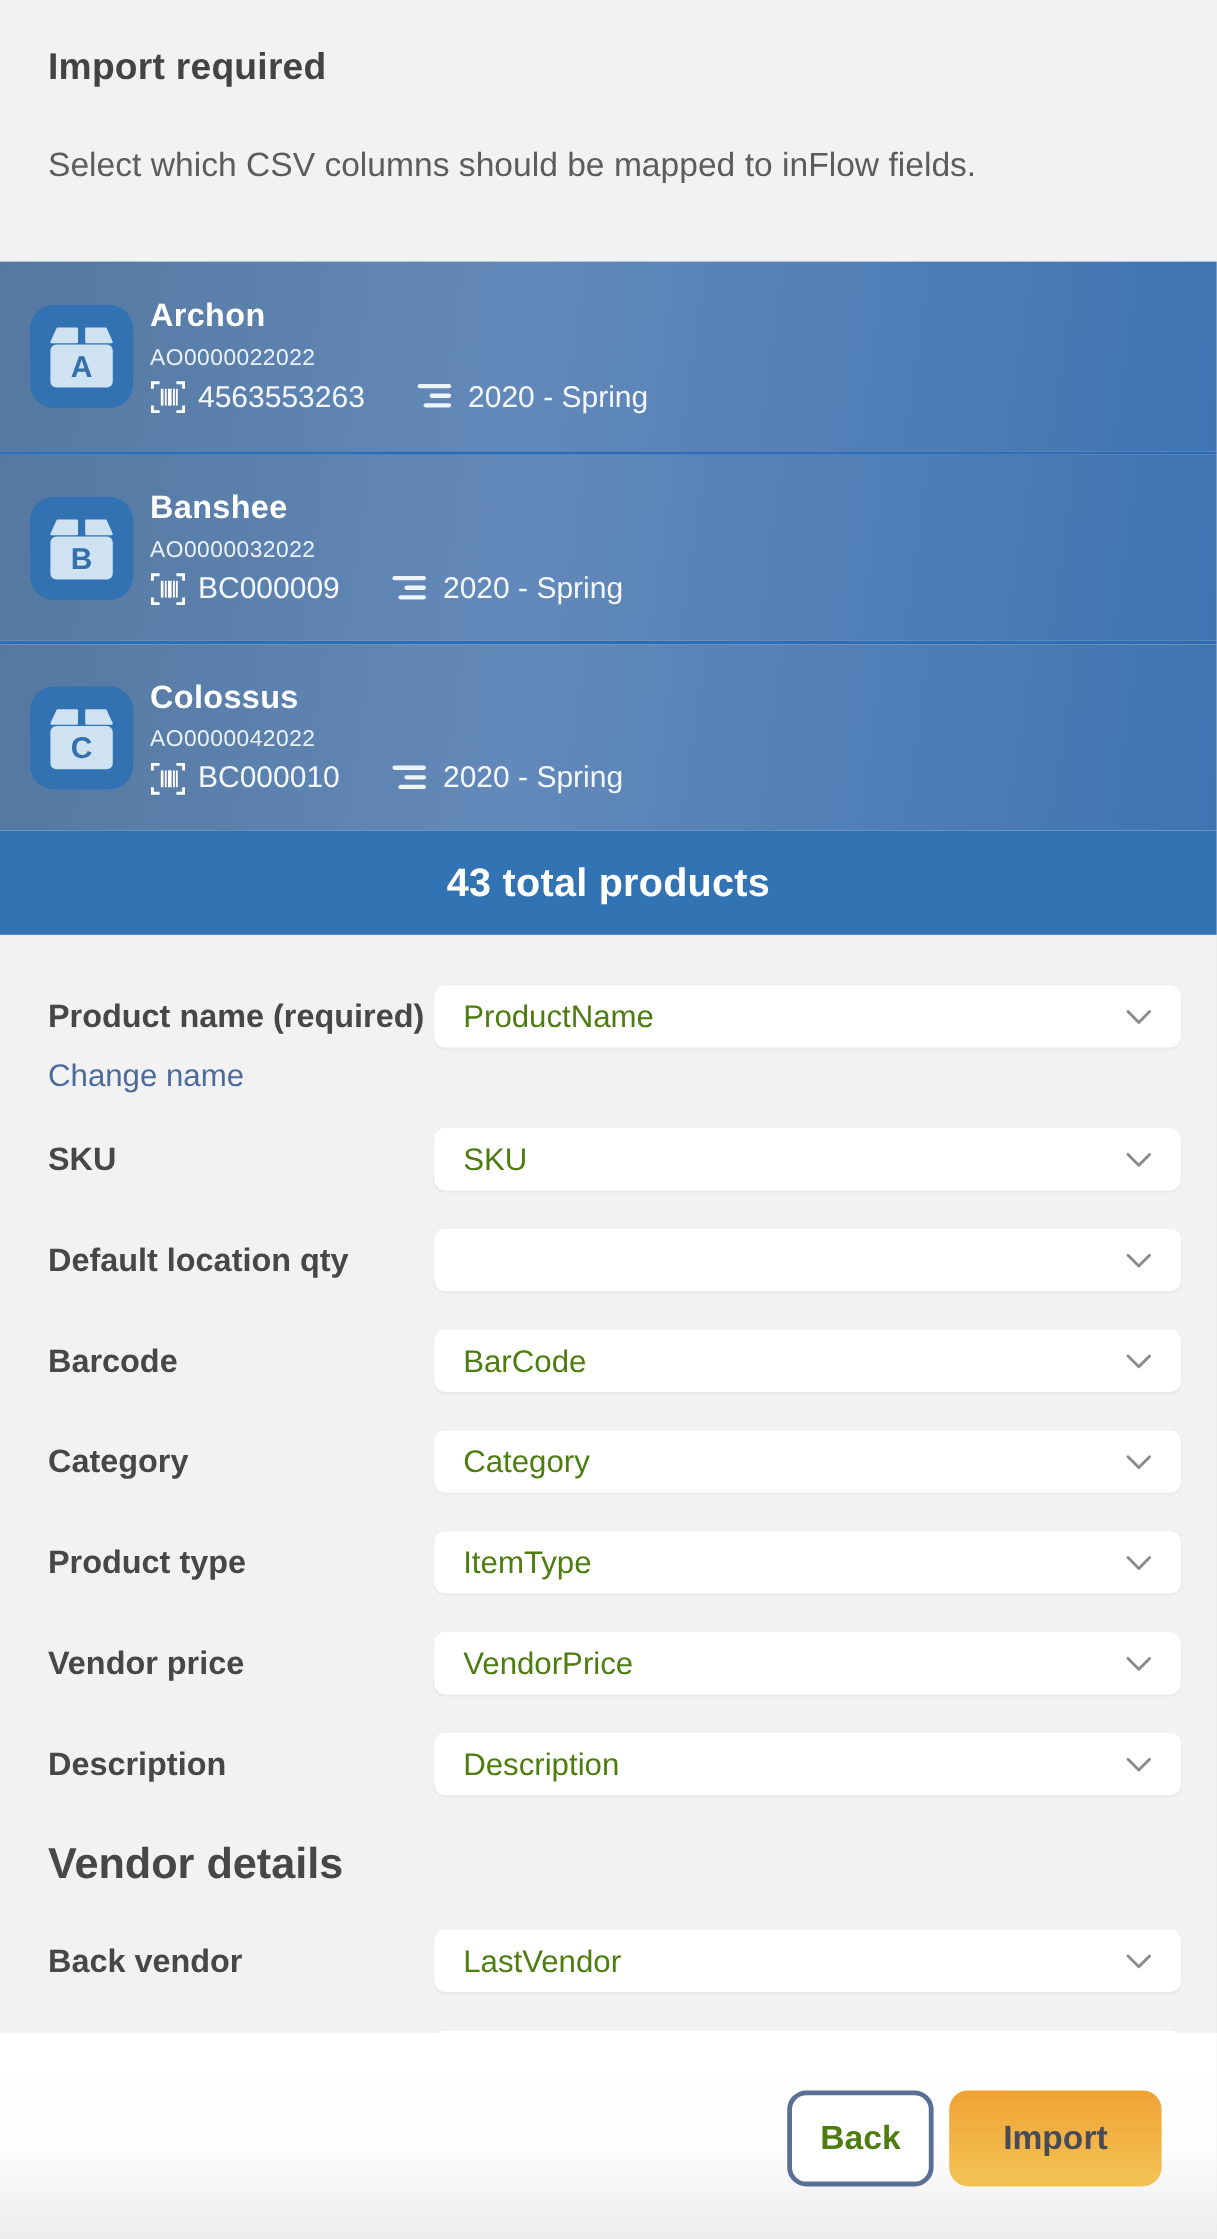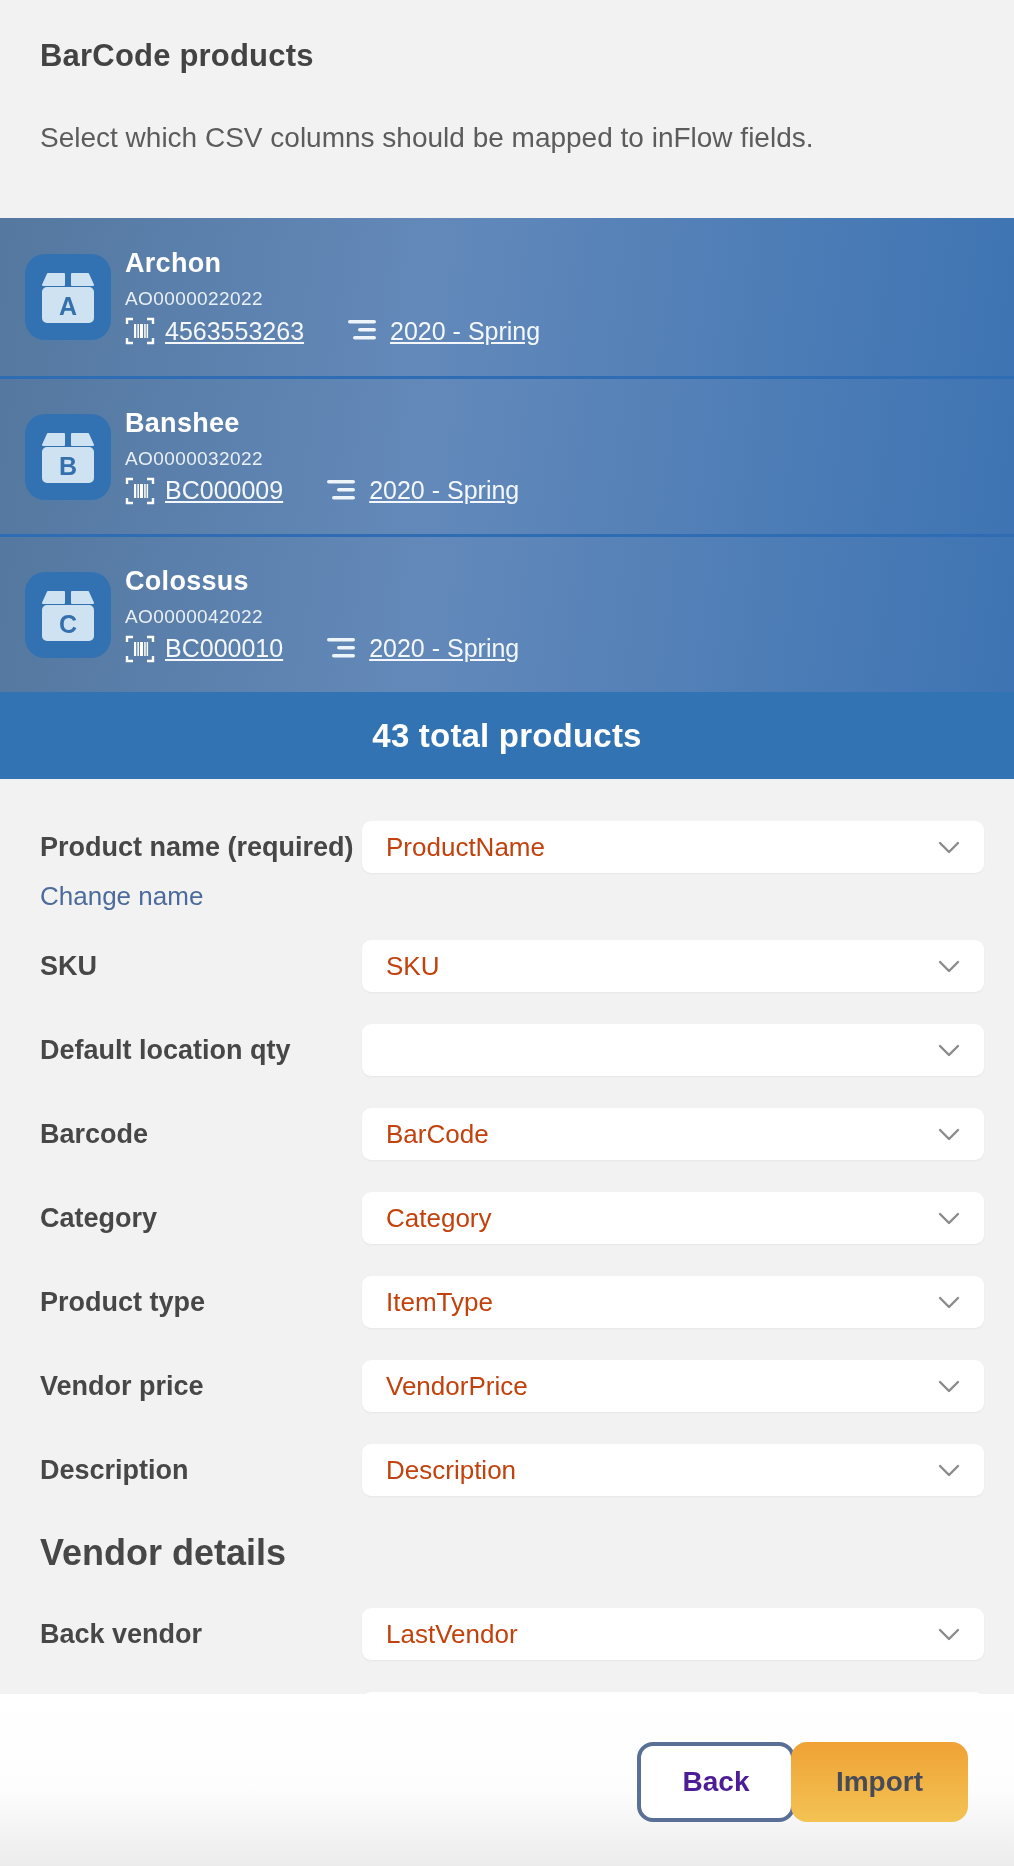--- a/index.html
+++ b/index.html
@@ -25,66 +25,66 @@
     background:#3372b2; border-radius:20px;
   }
   .tile svg{ position:absolute; inset:0; }
   .tile-letter{
     position:absolute; left:0; top:37px; width:100%; height:30px; line-height:30px;
     text-align:center; font-size:25px; font-weight:bold; color:#3470ad;
   }
   .card-info{ margin-left:14px; color:#fff; }
   .p-name{ font-size:27px; font-weight:bold; letter-spacing:.3px; }
   .p-code{ margin-top:9px; font-size:19px; color:#eaf0f8; letter-spacing:.4px; }
-  .p-meta{ margin-top:6px; display:flex; align-items:center; font-size:25px; color:#f4f8fc;text-decoration:underline; }
+  .p-meta{ margin-top:6px; display:flex; align-items:center; font-size:25px; color:#f4f8fc; }
   .barcode-icon{ width:30px; height:30px; margin-right:10px; display:inline-block; }
   .cat-icon{ width:32px; height:26px; margin-left:42px; margin-right:12px; display:inline-block; }
 
   .total-bar{
     height:87px; background:#3273b4; display:flex; align-items:center; justify-content:center;
   }
   .total-bar span{ color:#ffffff; font-size:33px; font-weight:bold; letter-spacing:.2px; }
 
   
   .form{ padding:42px 30px 0 40px; }
   .form-row{ display:grid; grid-template-columns:322px 1fr; align-items:center; margin-bottom:32px; }
   .form-label{ font-size:27px; font-weight:bold; color:#474747; }
   .select-box{
     position:relative; height:52px; background:#ffffff; border-radius:9px;
     box-shadow:0 1px 2px rgba(0,0,0,.05);
     display:flex; align-items:center; padding:0 60px 0 24px; cursor:pointer;
   }
-  .select-value{ font-size:26px; color:#c2410c; white-space:nowrap; overflow:hidden; }
+  .select-value{ font-size:26px; color:#4d7c0f; white-space:nowrap; overflow:hidden; }
   .chevron{ position:absolute; right:24px; top:20px; width:22px; height:13px; }
   .link-row{ margin:-24px 0 28px 0; }
   .change-link{ font-size:26px; color:#4c6b9c; cursor:pointer; display:inline-block; }
   .section-header{ margin:36px 0 34px 0; font-size:36px; font-weight:bold; color:#474747; }
 
   
   .footer{
     position:absolute; left:0; right:0; bottom:0; height:172px; z-index:5;
     background:linear-gradient(180deg,#ffffff 0%,#fdfdfd 55%,#ececec 100%);
   }
   .btn{ position:absolute; top:48px; height:80px; border-radius:16px;
         font-family:"Liberation Sans", sans-serif; font-size:28px; font-weight:bold; cursor:pointer; }
   .btn-back{
-    right:219px; width:158px; background:#ffffff; border:4px solid #5a6f96; color:#4c1d95;
+    right:236px; width:122px; background:#ffffff; border:4px solid #5a6f96; color:#4d7c0f;
   }
   .btn-import{
     right:46px; width:177px; border:none;
     background:linear-gradient(180deg,#f0a235 0%,#f3c354 100%); color:#474b57;
   }
 </style>
 </head>
 <body>
 
 <div class="screen">
 
   <div class="header">
-    <div class="page-title">BarCode products</div>
+    <div class="page-title">Import required</div>
     <div class="page-subtitle">Select which CSV columns should be mapped to inFlow fields.</div>
   </div>
 
   <div class="panel">
 
     <div class="card">
       <div class="tile">
         <svg viewBox="0 0 86 86" fill="#cfe2f2" stroke="#cfe2f2" stroke-width="2" stroke-linejoin="round">
           <path d="M23 20 L39 20 L39 31 L18 31 Z"></path>
           <path d="M47 20 L63 20 L68 31 L47 31 Z"></path>

